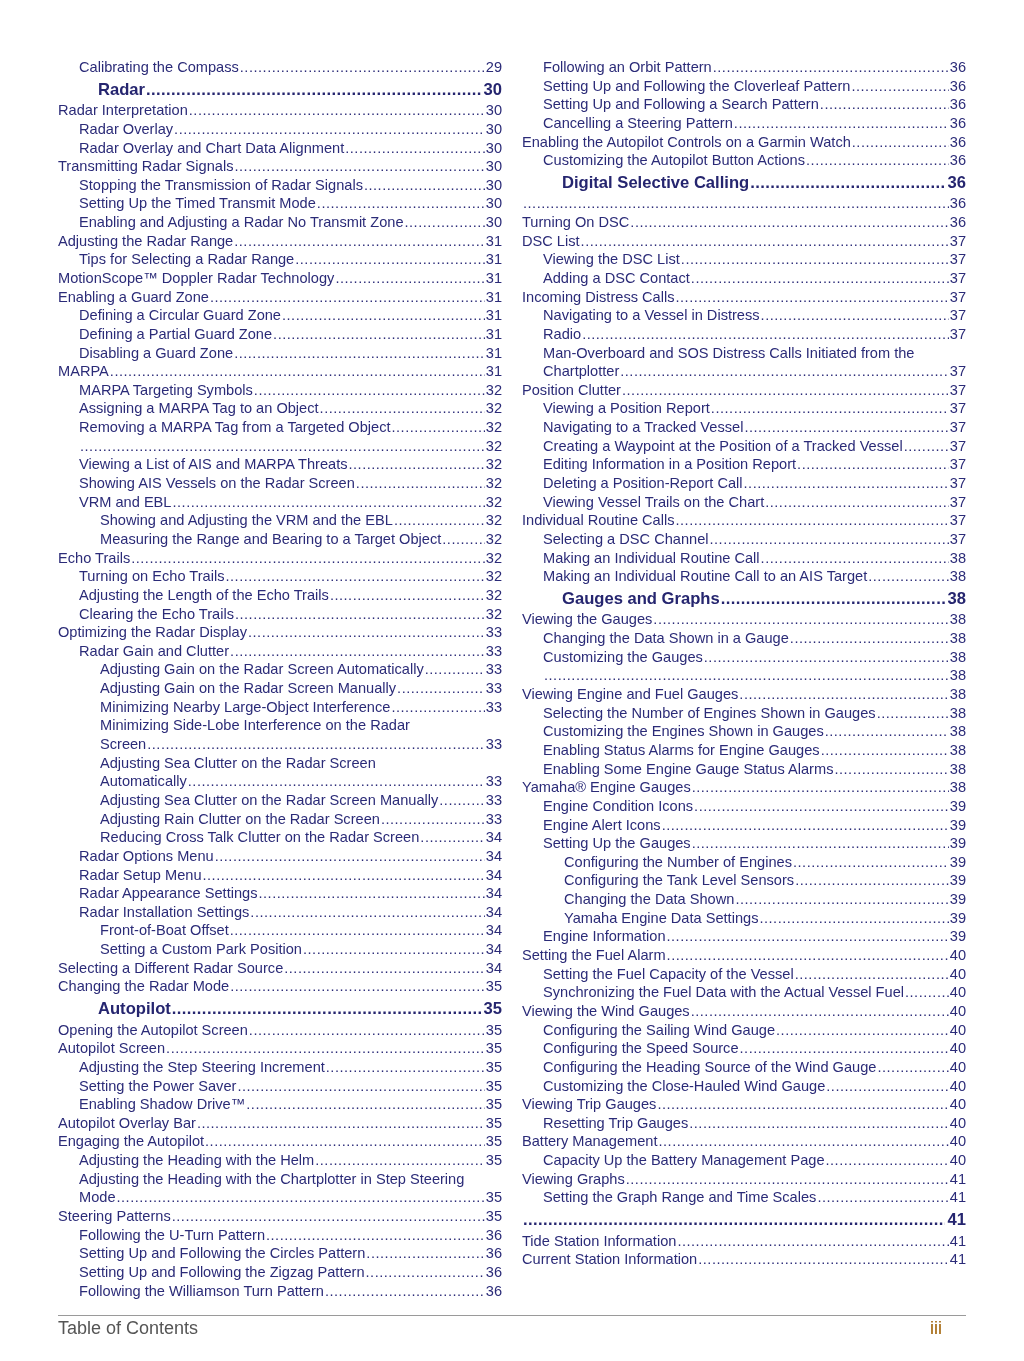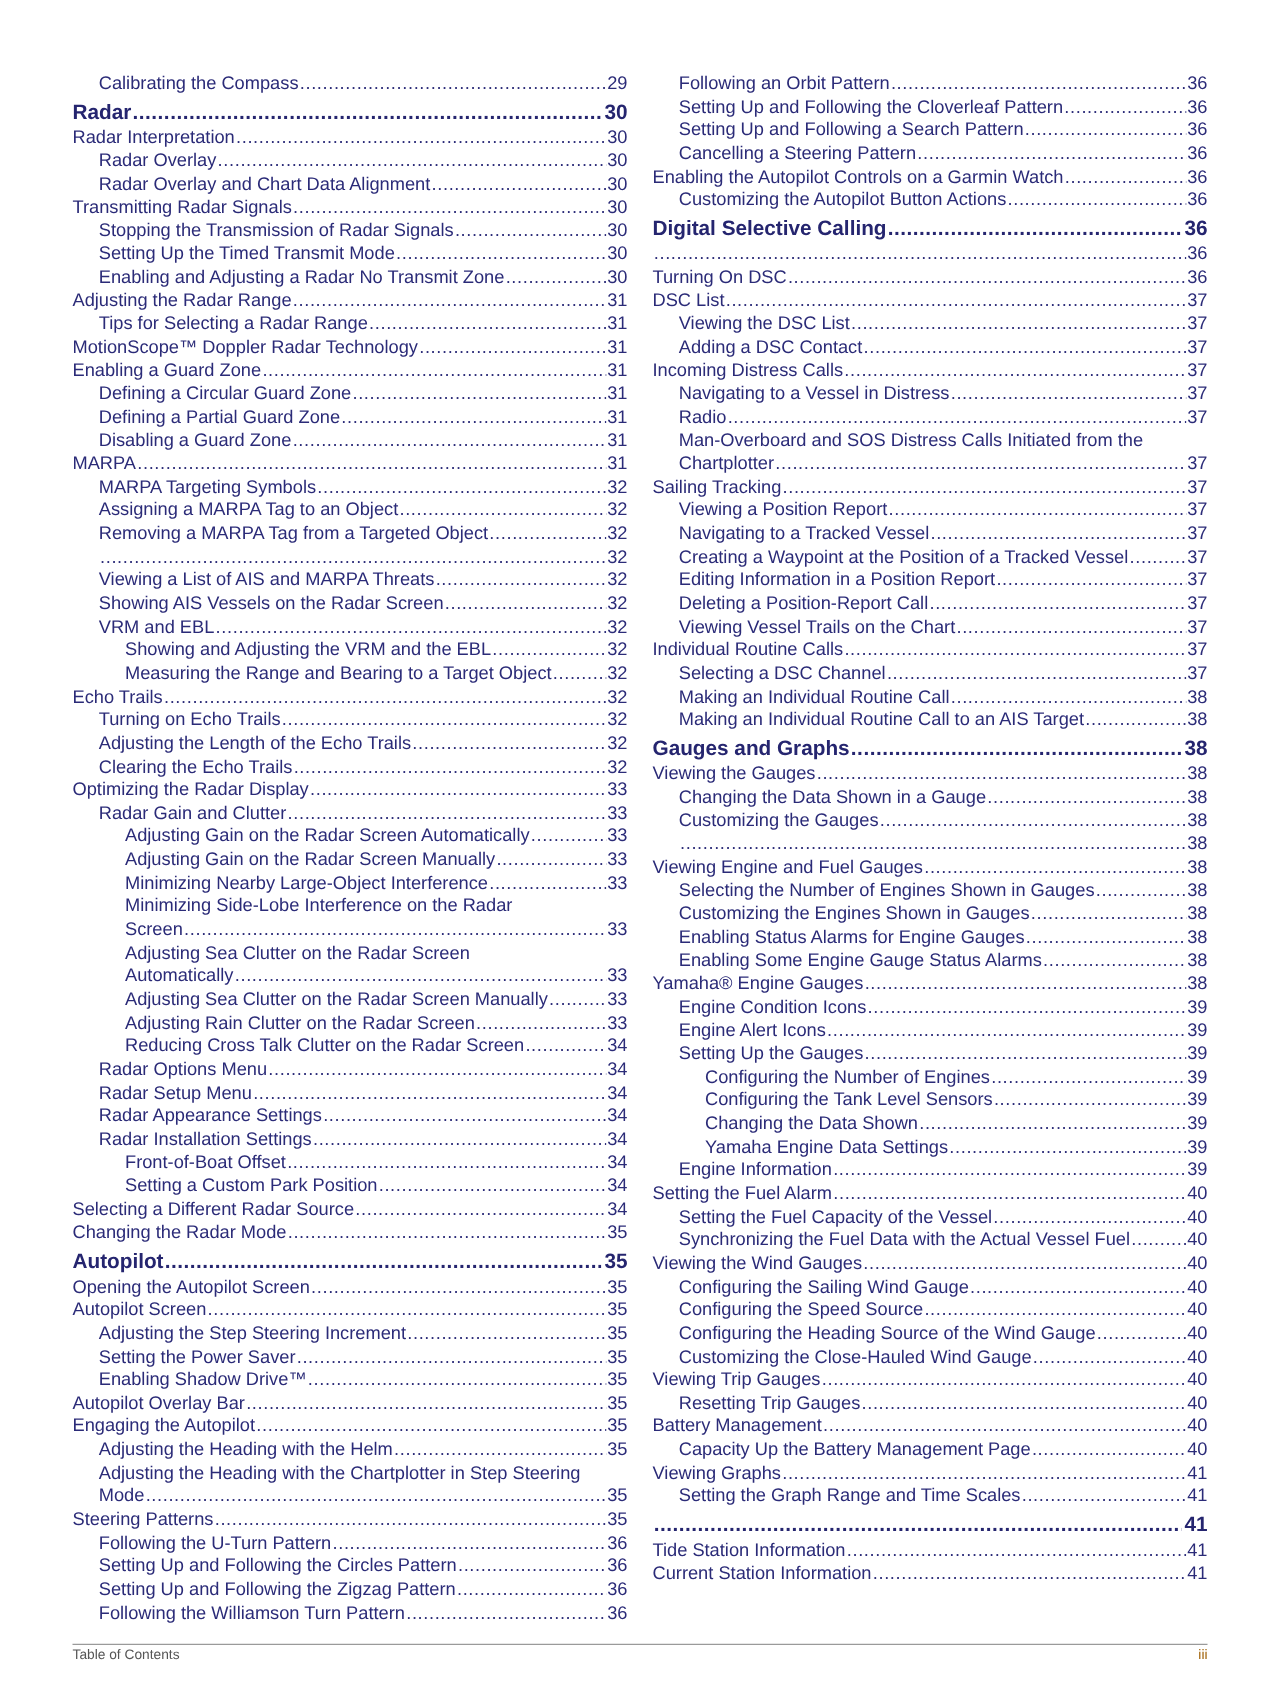--- a/index.html
+++ b/index.html
@@ -74,21 +74,21 @@
       font-size: 16.6px;
       font-weight: bold;
       line-height: 18px;
       height: 18px;
       margin-top: 4px;
       margin-bottom: 2.6px;
       white-space: nowrap;
       cursor: pointer;
       color: #25256f;
     }
-    .heading .title { flex: 0 0 auto; }
+    .heading .title { flex: 0 0 auto; margin-left: 40px; }
     .heading .leader {
       flex: 1 1 auto;
       overflow: hidden;
       white-space: nowrap;
       margin: 0 3px 0 1px;
       letter-spacing: 0.4px;
     }
     .heading .leader::before {
       content: "........................................................................................................................................................................................................";
     }
@@ -99,31 +99,30 @@
       left: 58px;
       top: 1315px;
       width: 908px;
       height: 1px;
       background: #9a9a9a;
     }
     .footer-left {
       position: absolute;
       left: 58px;
       top: 1318px;
-      font-size: 11px;
+      font-size: 18px;
       color: #555555;
     }
     .footer-right {
       position: absolute;
       left: 930px;
       width: 36px;
       top: 1318px;
-      font-size: 11px;
+      font-size: 18px;
       color: #a16207;
-      text-align: right;
     }
   </style>
 </head>
 <body>
 
 <div class="column col-left">
 
   <div class="entry l1">
     <span class="title">Calibrating the Compass</span>
     <span class="leader"></span>
@@ -540,21 +539,21 @@
   <div class="entry-wrap l1">
     <div class="line1">Man-Overboard and SOS Distress Calls Initiated from the</div>
     <div class="entry l1">
         <span class="title">Chartplotter</span>
         <span class="leader"></span>
         <span class="page">37</span>
       </div>
   </div>
 
   <div class="entry">
-      <span class="title">Sailing Tracking</span>
+      <span class="title">Position Clutter</span>
       <span class="leader"></span>
       <span class="page">37</span>
     </div>
   <div class="entry l1">
       <span class="title">Viewing a Position Report</span>
       <span class="leader"></span>
       <span class="page">37</span>
     </div>
   <div class="entry l1">
       <span class="title">Navigating to a Tracked Vessel</span>

